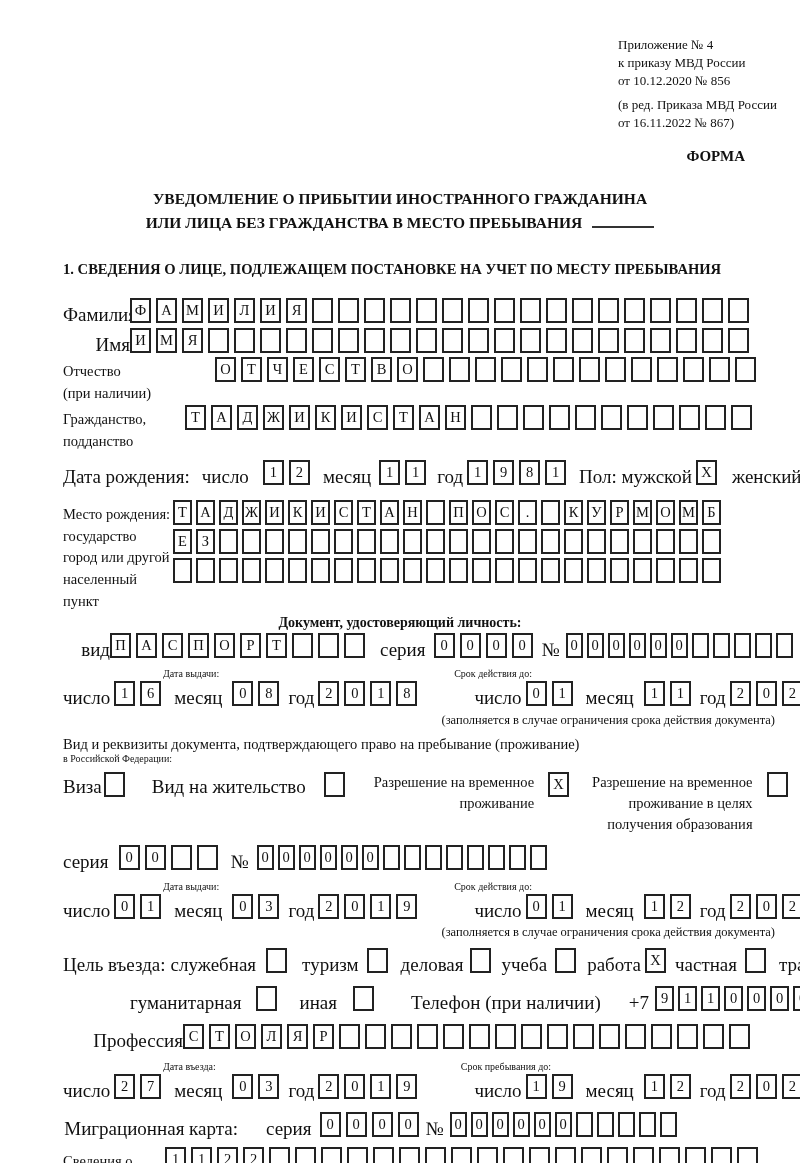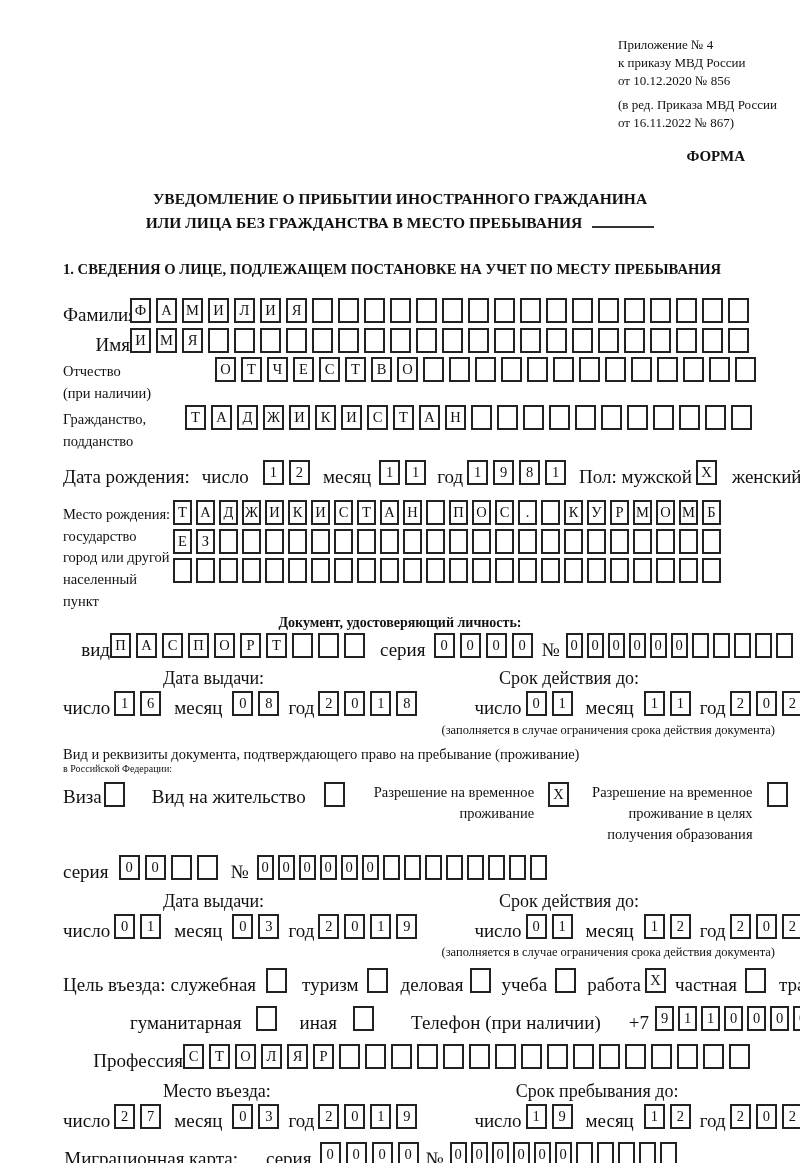--- a/index.html
+++ b/index.html
@@ -21,21 +21,21 @@
   .cells { display: inline-flex; flex: none; }
   .cell {
     width: 21px; height: 25px; border: 2px solid #222; margin-right: 5px;
     display: inline-flex; align-items: center; justify-content: center;
     font-size: 14.5px; flex: none; background: #fff;
   }
   .sm .cell { width: 17px; margin-right: 4px; }
   .md .cell { width: 19px; margin-right: 4px; }
   .cbox { padding-top: 0; }
   .note { font-size: 12.5px; }
-  .dhead { display: flex; margin-left: 63px; font-size: 18px; text-align: right; }
+  .dhead { display: flex; margin-left: 63px; font-size: 10px; text-align: right; }
   .cb-label { font-size: 14.5px; text-align: center; line-height: 1.45; flex: none; }
   .cb-label span { display: block; text-align: right; }
   .mt2{margin-top:2px} .mt4{} .mt6{margin-top:6px} .mt8{margin-top:8px}
   .mt10{margin-top:10px} .mt20{margin-top:20px}
 </style>
 </head>
 <body>
 
 <div class="page">
 
@@ -560,21 +560,21 @@
         <span class="cell"></span>
         <span class="cell"></span>
         <span class="cell"></span>
         <span class="cell"></span>
         <span class="cell"></span>
         <span class="cell"></span>
       </span>
   </div>
 
   <div class="dhead mt8">
-    <span style="margin-left:100px">Место въезда:</span>
+    <span style="margin-left:100px">Дата въезда:</span>
     <span style="margin-left:245px">Срок пребывания до:</span>
   </div>
 
   <div class="row mt2">
     <span class="lbl">число</span>
     <span class="cells" style="margin-left:4px">
         <span class="cell">2</span>
         <span class="cell">7</span>
       </span>
     <span class="lbl" style="margin-left:8px">месяц</span>

